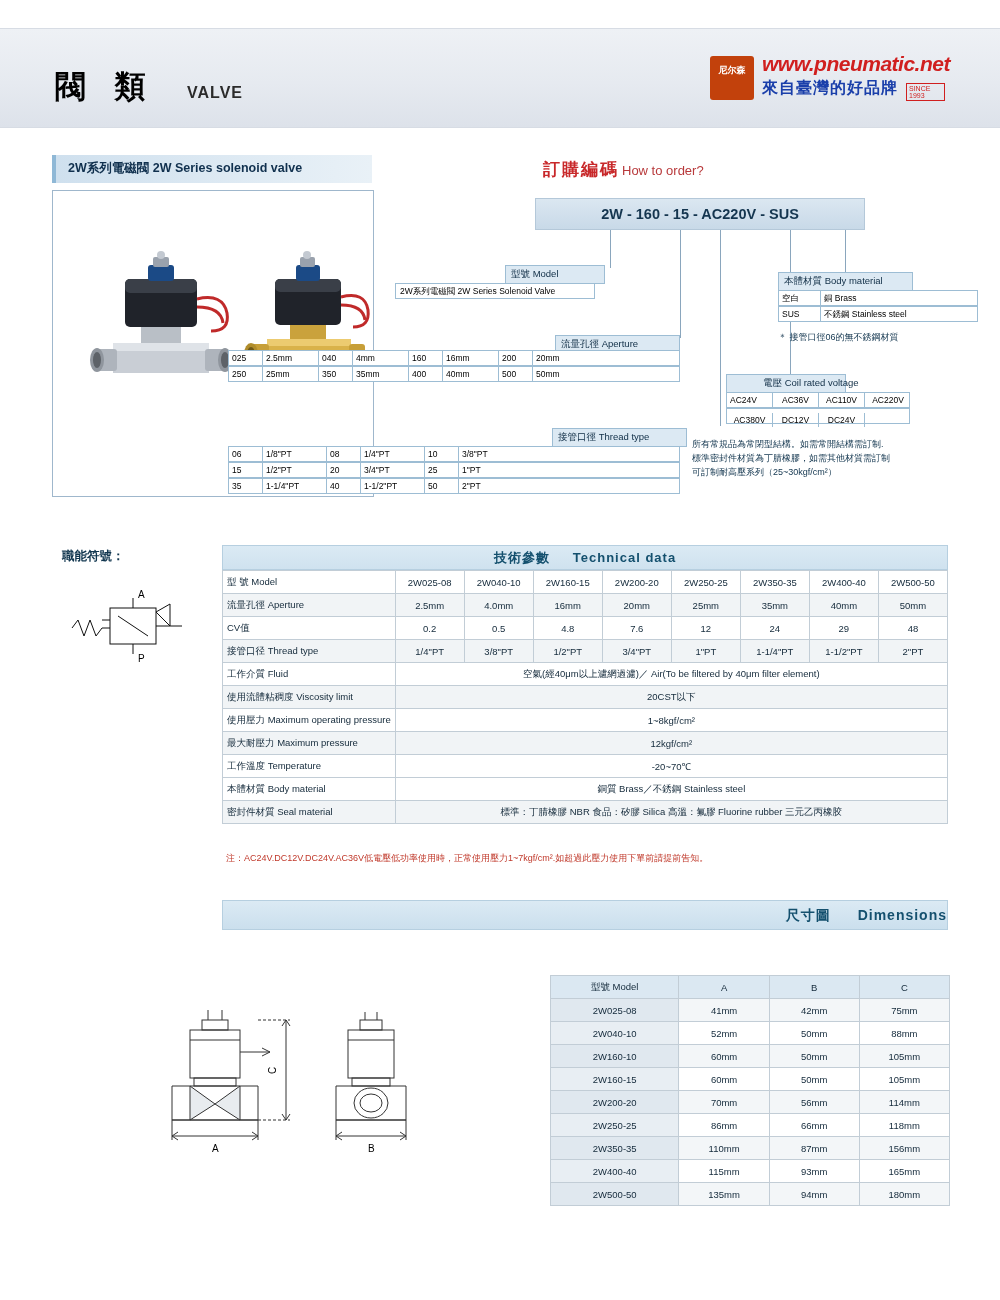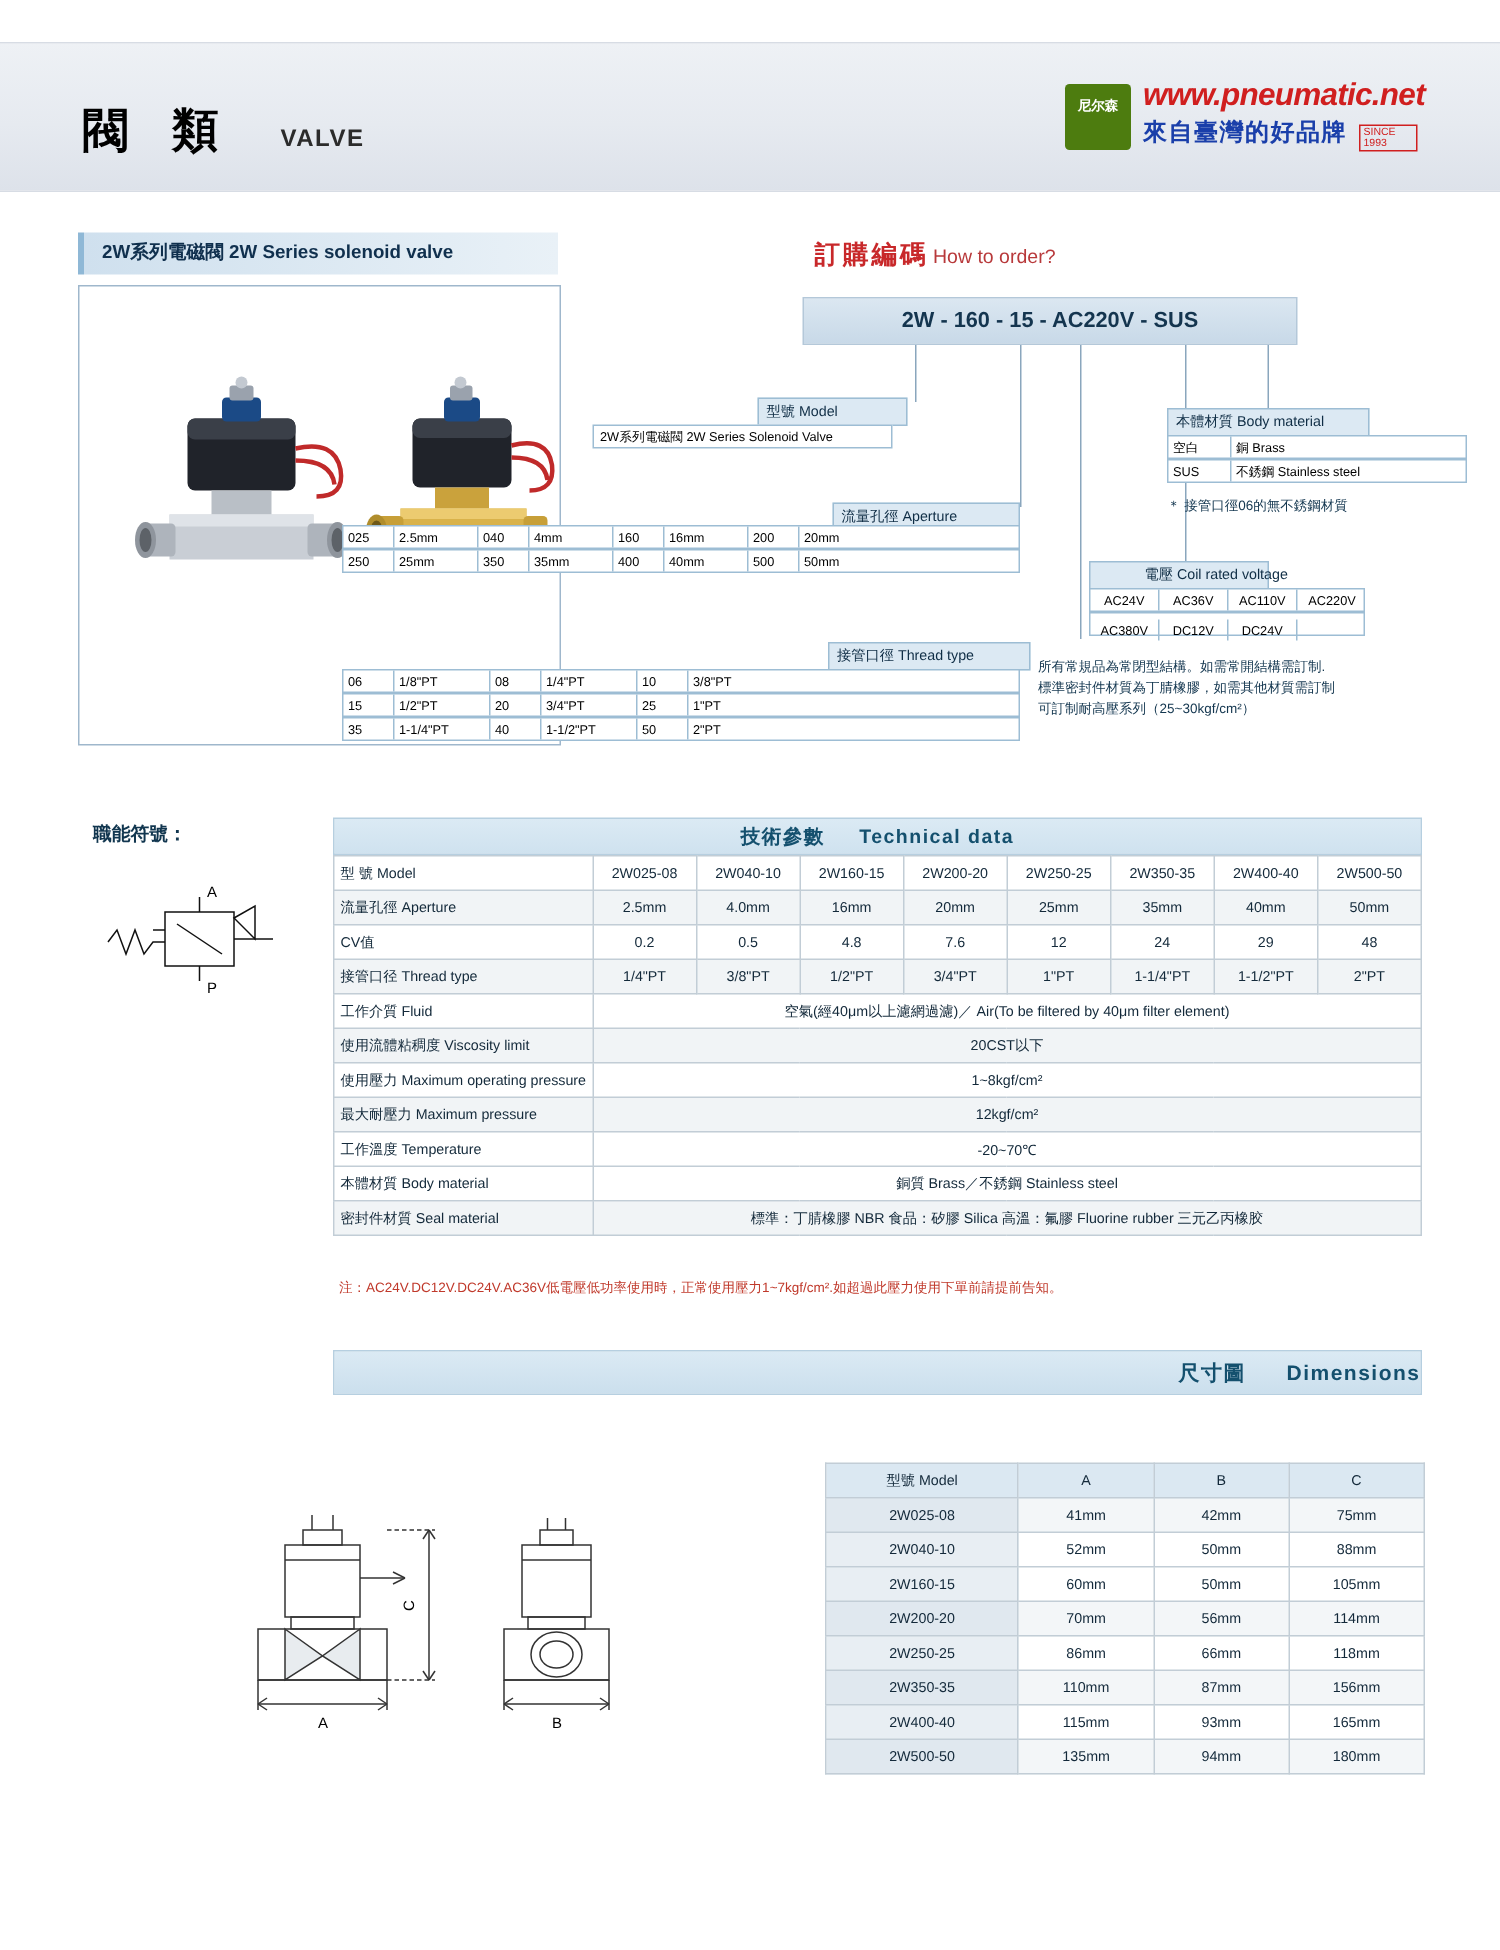--- a/index.html
+++ b/index.html
@@ -21,21 +21,21 @@
   }
   .title-cn{
     position:absolute;left:55px;top:66px;font-size:31px;font-weight:bold;letter-spacing:10px;
   }
   .title-en{
     position:absolute;left:187px;top:84px;font-size:16px;font-weight:bold;color:#2b2b2b;letter-spacing:1px;
   }
   .logo-wrap{position:absolute;right:55px;top:52px;width:235px;height:52px;}
   .logo-mark{
     position:absolute;left:0;top:4px;width:44px;height:44px;
-    background:#4d7c0f;color:#fff;border-radius:3px;
+    background:#c2410c;color:#fff;border-radius:3px;
     font-size:9px;line-height:11px;text-align:center;padding-top:9px;box-sizing:border-box;
     font-weight:bold;
   }
   .logo-url{
     position:absolute;left:52px;top:0;font-size:21px;font-weight:bold;color:#d01f1f;
     font-style:italic;letter-spacing:-0.5px;
   }
   .logo-sub{
     position:absolute;left:52px;top:26px;font-size:16px;font-weight:bold;color:#1a3faa;letter-spacing:1px;
   }
@@ -219,21 +219,21 @@
   <div class="cellbox" style="left:778px;top:290px;width:200px;height:16px;">
     <span class="c" style="width:42px;">空白</span><span class="c" style="width:156px;">銅  Brass</span>
   </div>
   <div class="cellbox" style="left:778px;top:306px;width:200px;height:16px;">
     <span class="c" style="width:42px;">SUS</span><span class="c" style="width:156px;">不銹鋼  Stainless steel</span>
   </div>
   <div class="note-small" style="left:778px;top:330px;">＊ 接管口徑06的無不銹鋼材質</div>
 
   <div class="lbl" style="left:726px;top:374px;width:120px;padding-left:36px;">電壓  Coil rated voltage</div>
   <div class="cellbox" style="left:726px;top:392px;width:184px;height:16px;">
-    <span class="c" style="width:46px;text-align:center;">AC24V</span><span class="c" style="width:46px;text-align:center;">AC36V</span><span class="c" style="width:46px;text-align:center;">AC110V</span><span class="c" style="width:46px;text-align:center;">AC220V</span>
+    <span class="c" style="width:46px;">AC24V</span><span class="c" style="width:46px;text-align:center;">AC36V</span><span class="c" style="width:46px;text-align:center;">AC110V</span><span class="c" style="width:46px;text-align:center;">AC220V</span>
   </div>
   <div class="cellbox" style="left:726px;top:408px;width:184px;height:16px;">
     <span class="c" style="width:46px;text-align:center;">AC380V</span><span class="c" style="width:46px;text-align:center;">DC12V</span><span class="c" style="width:46px;text-align:center;">DC24V</span><span class="c" style="width:46px;text-align:center;border:none;"></span>
   </div>
 
   <div class="note-small" style="left:692px;top:437px;width:300px;">所有常規品為常閉型結構。如需常開結構需訂制.</div>
   <div class="note-small" style="left:692px;top:451px;width:300px;">標準密封件材質為丁腈橡膠，如需其他材質需訂制</div>
   <div class="note-small" style="left:692px;top:465px;width:300px;">可訂制耐高壓系列（25~30kgf/cm²）</div>
 
   <div class="fn-label">職能符號：</div>
@@ -415,20 +415,26 @@
         <td>41mm</td>
         <td>42mm</td>
         <td>75mm</td>
       </tr>
       <tr>
         <td class="model">2W040-10</td>
         <td>52mm</td>
         <td>50mm</td>
         <td>88mm</td>
       </tr>
+      <tr class="alt">
+        <td class="model">2W160-10</td>
+        <td>60mm</td>
+        <td>50mm</td>
+        <td>105mm</td>
+      </tr>
       <tr>
         <td class="model">2W160-15</td>
         <td>60mm</td>
         <td>50mm</td>
         <td>105mm</td>
       </tr>
       <tr class="alt">
         <td class="model">2W200-20</td>
         <td>70mm</td>
         <td>56mm</td>

